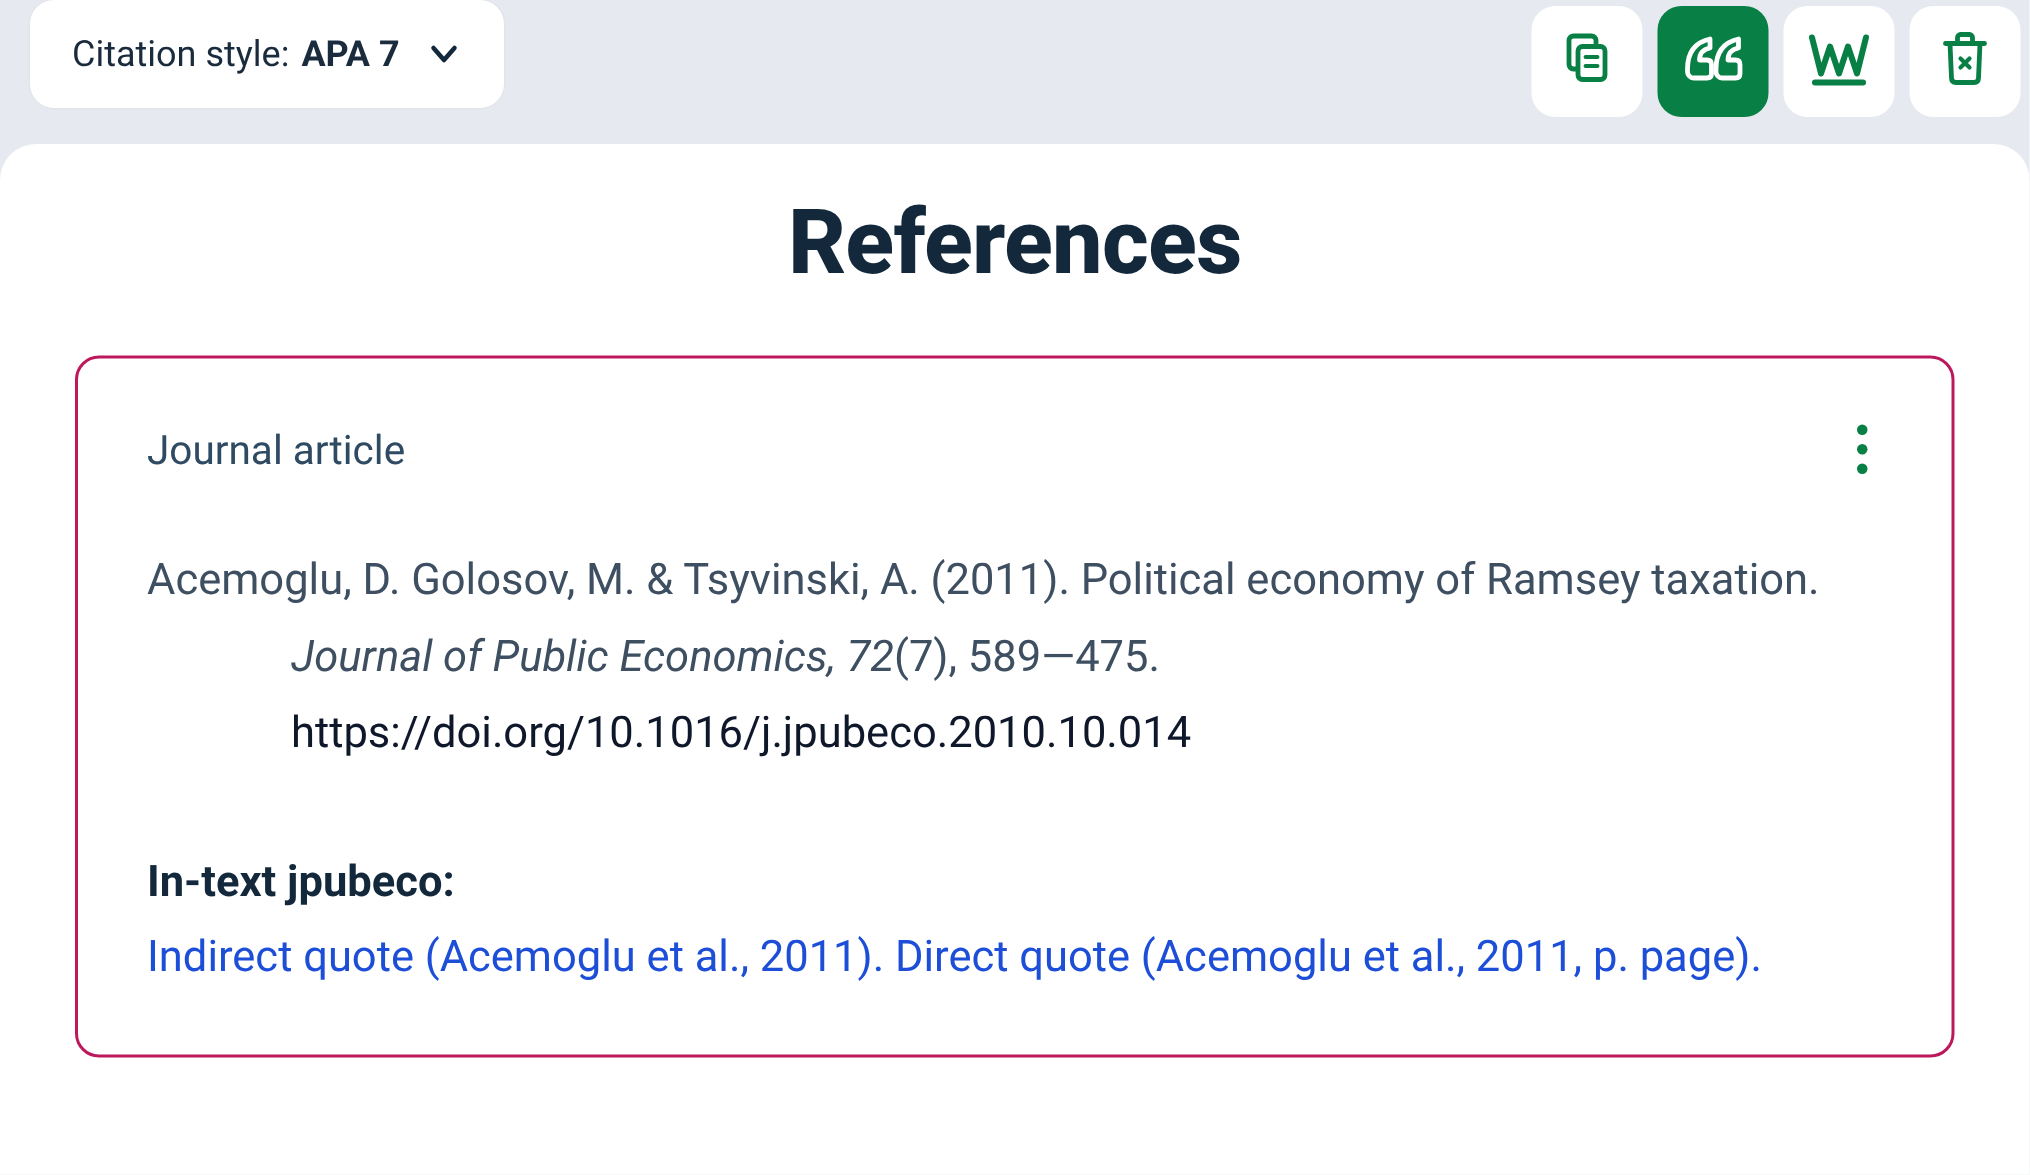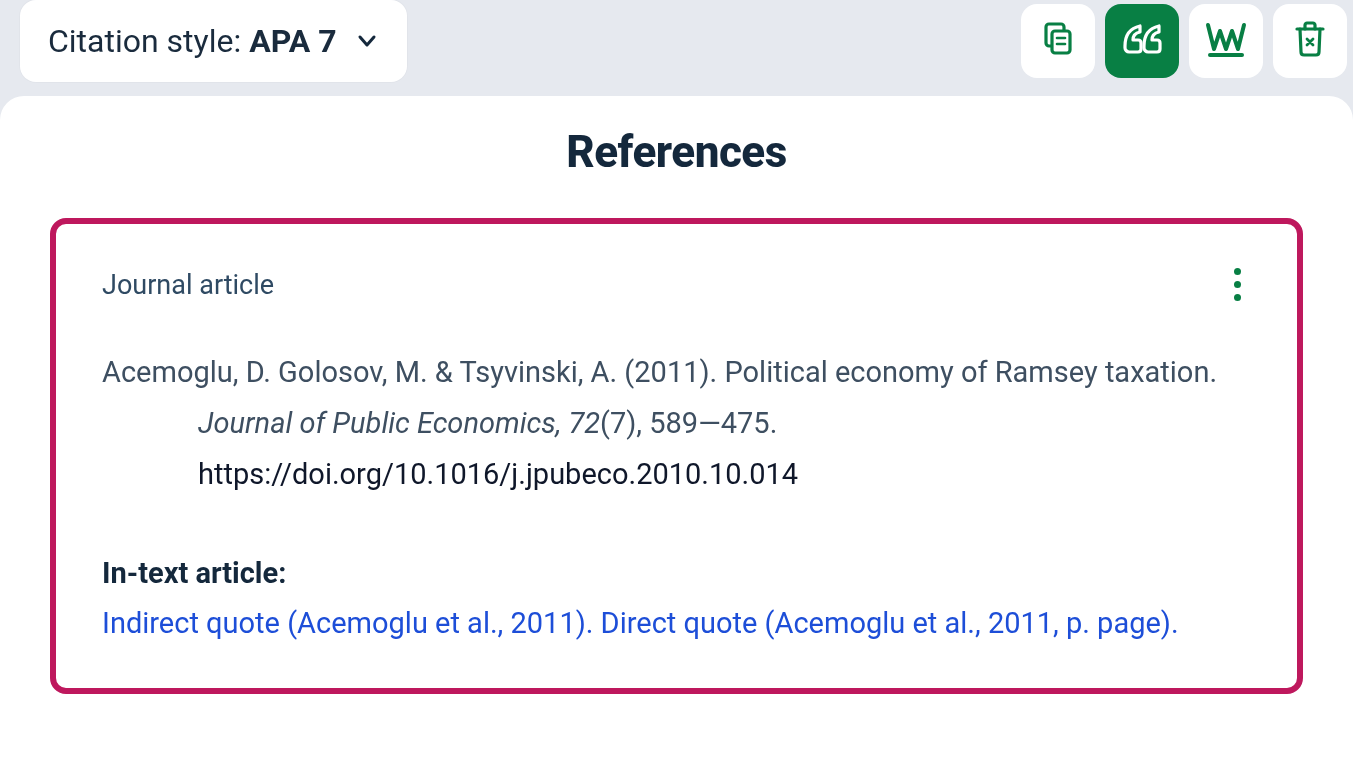--- a/index.html
+++ b/index.html
@@ -17,21 +17,21 @@
       padding: 0 0 0 20px;
       height: 96px;
     }
     .style-selector {
       background: #fff;
       border-radius: 16px;
       padding: 22px 28px 22px 28px;
       display: flex;
       align-items: center;
       gap: 8px;
-      font-size: 32px;
+      font-size: 24px;
       color: #1a2b3d;
       margin-top: 0;
       cursor: pointer;
       box-shadow: 0 0 0 1px rgba(0,0,0,0.02);
       justify-content: flex-end;
     }
     .style-selector .label-bold { font-weight: 700; }
     .chevron { margin-left: 10px; display:inline-flex; }
     .toolbar {
       display: flex;
@@ -52,28 +52,28 @@
     .tool-btn.active { background: #087f44; }
     .content-panel {
       background: #fff;
       border-radius: 24px 24px 0 0;
       margin: 0 0;
       height: calc(783px - 96px);
       padding: 30px 50px 0 50px;
     }
     .panel-title {
       text-align: center;
-      font-size: 44px;
+      font-size: 60px;
       font-weight: 800;
       color: #14283c;
       margin-bottom: 40px;
       letter-spacing: -0.5px;
     }
     .citation-card {
-      border: 6px solid #be185d;
+      border: 2px solid #be185d;
       border-radius: 16px;
       padding: 40px 46px 40px 46px;
       position: relative;
       margin-top: 28px;
     }
     .card-top {
       display: flex;
       justify-content: space-between;
       align-items: center;
       margin-bottom: 42px;
@@ -179,17 +179,17 @@
       </div>
     </div>
 
     <div class="citation-body">
       <div class="hang-indent">
         <span>Acemoglu, D. Golosov, M. &amp; Tsyvinski, A. (2011). Political economy of Ramsey taxation. </span><span class="italic">Journal of Public Economics, 72</span><span>(7), 589—475. </span><span class="doi-link">https://doi.org/10.1016/j.jpubeco.2010.10.014</span>
       </div>
     </div>
 
     <div class="intext-block">
-      <div class="intext-label">In-text article:</div>
+      <div class="intext-label">In-text jpubeco:</div>
       <div class="intext-text">Indirect quote (Acemoglu et al., 2011). Direct quote (Acemoglu et al., 2011, p. page).</div>
     </div>
   </div>
 </div>
 
 </body></html>

